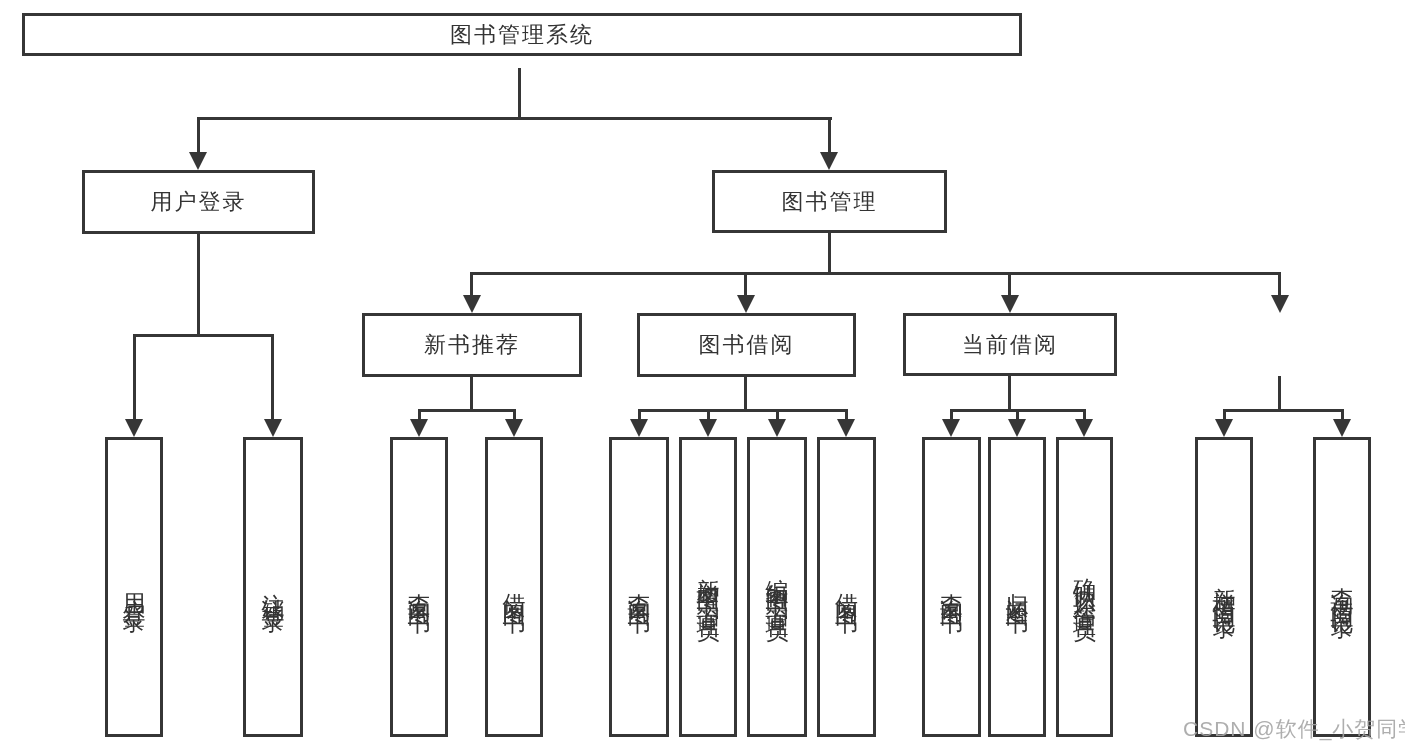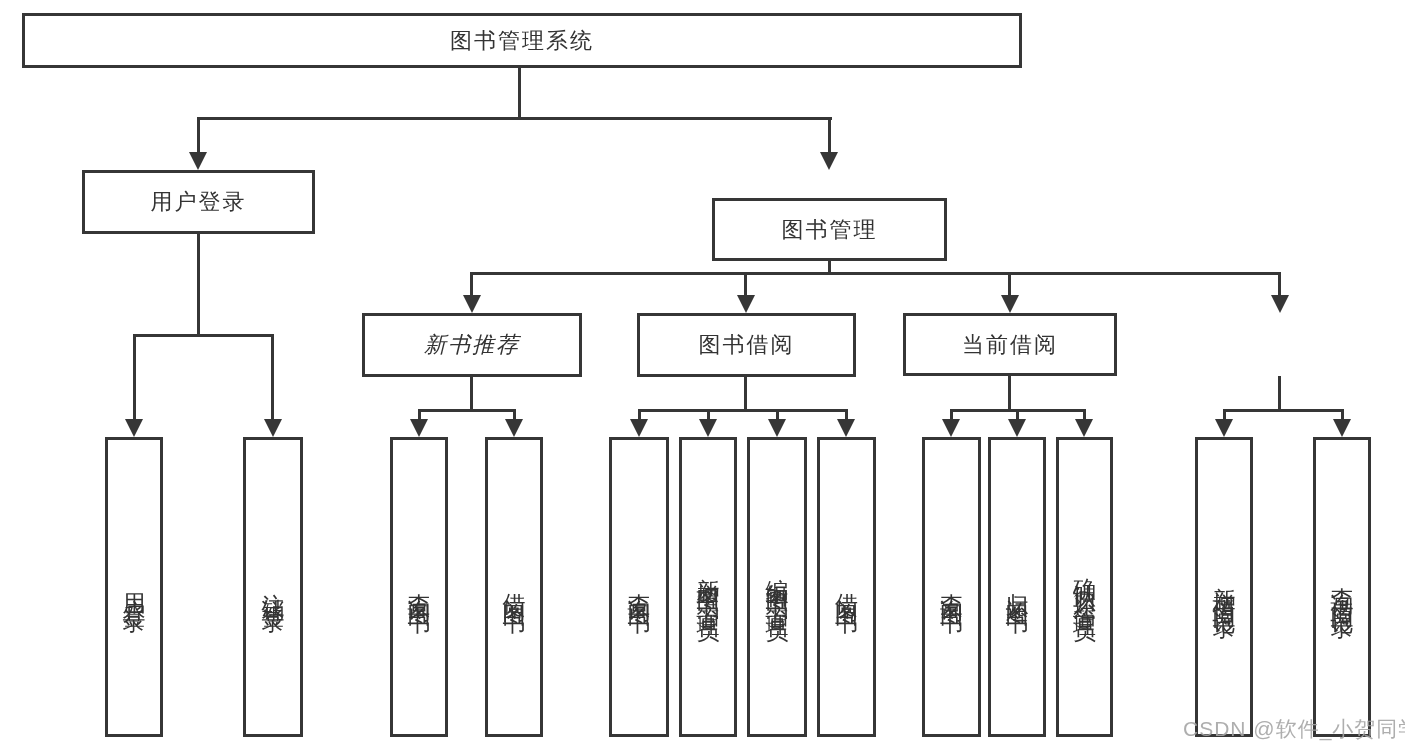--- a/index.html
+++ b/index.html
@@ -120,32 +120,32 @@
   <div class="ln" style="left:1083px; top:409px; width:3px; height:14px;"></div>
   <div class="ar" style="left:1075px; top:419px;"></div>
 
   <div class="ln" style="left:1278px; top:376px; width:3px; height:36px;"></div>
   <div class="ln" style="left:1223px; top:409px; width:121px; height:3px;"></div>
   <div class="ln" style="left:1223px; top:409px; width:3px; height:14px;"></div>
   <div class="ar" style="left:1215px; top:419px;"></div>
   <div class="ln" style="left:1341px; top:409px; width:3px; height:14px;"></div>
   <div class="ar" style="left:1333px; top:419px;"></div>
 
-  <div class="box" style="left:22px; top:13px; width:1000px; height:55px;">
+  <div class="box" style="left:22px; top:13px; width:1000px; height:43px;">
     <span class="hlabel">图书管理系统</span>
   </div>
 
   <div class="box" style="left:82px; top:170px; width:233px; height:64px;">
     <span class="hlabel">用户登录</span>
   </div>
-  <div class="box" style="left:712px; top:170px; width:235px; height:63px;margin-top:28px;">
+  <div class="box" style="left:712px; top:170px; width:235px; height:63px;">
     <span class="hlabel">图书管理</span>
   </div>
 
-  <div class="box" style="left:362px; top:313px; width:220px; height:64px;font-style:italic;">
+  <div class="box" style="left:362px; top:313px; width:220px; height:64px;">
     <span class="hlabel">新书推荐</span>
   </div>
   <div class="box" style="left:637px; top:313px; width:219px; height:64px;">
     <span class="hlabel">图书借阅</span>
   </div>
   <div class="box" style="left:903px; top:313px; width:214px; height:63px;">
     <span class="hlabel">当前借阅</span>
   </div>
 
   <div class="box vbox" style="left:105px; top:437px; width:58px; height:300px;">

